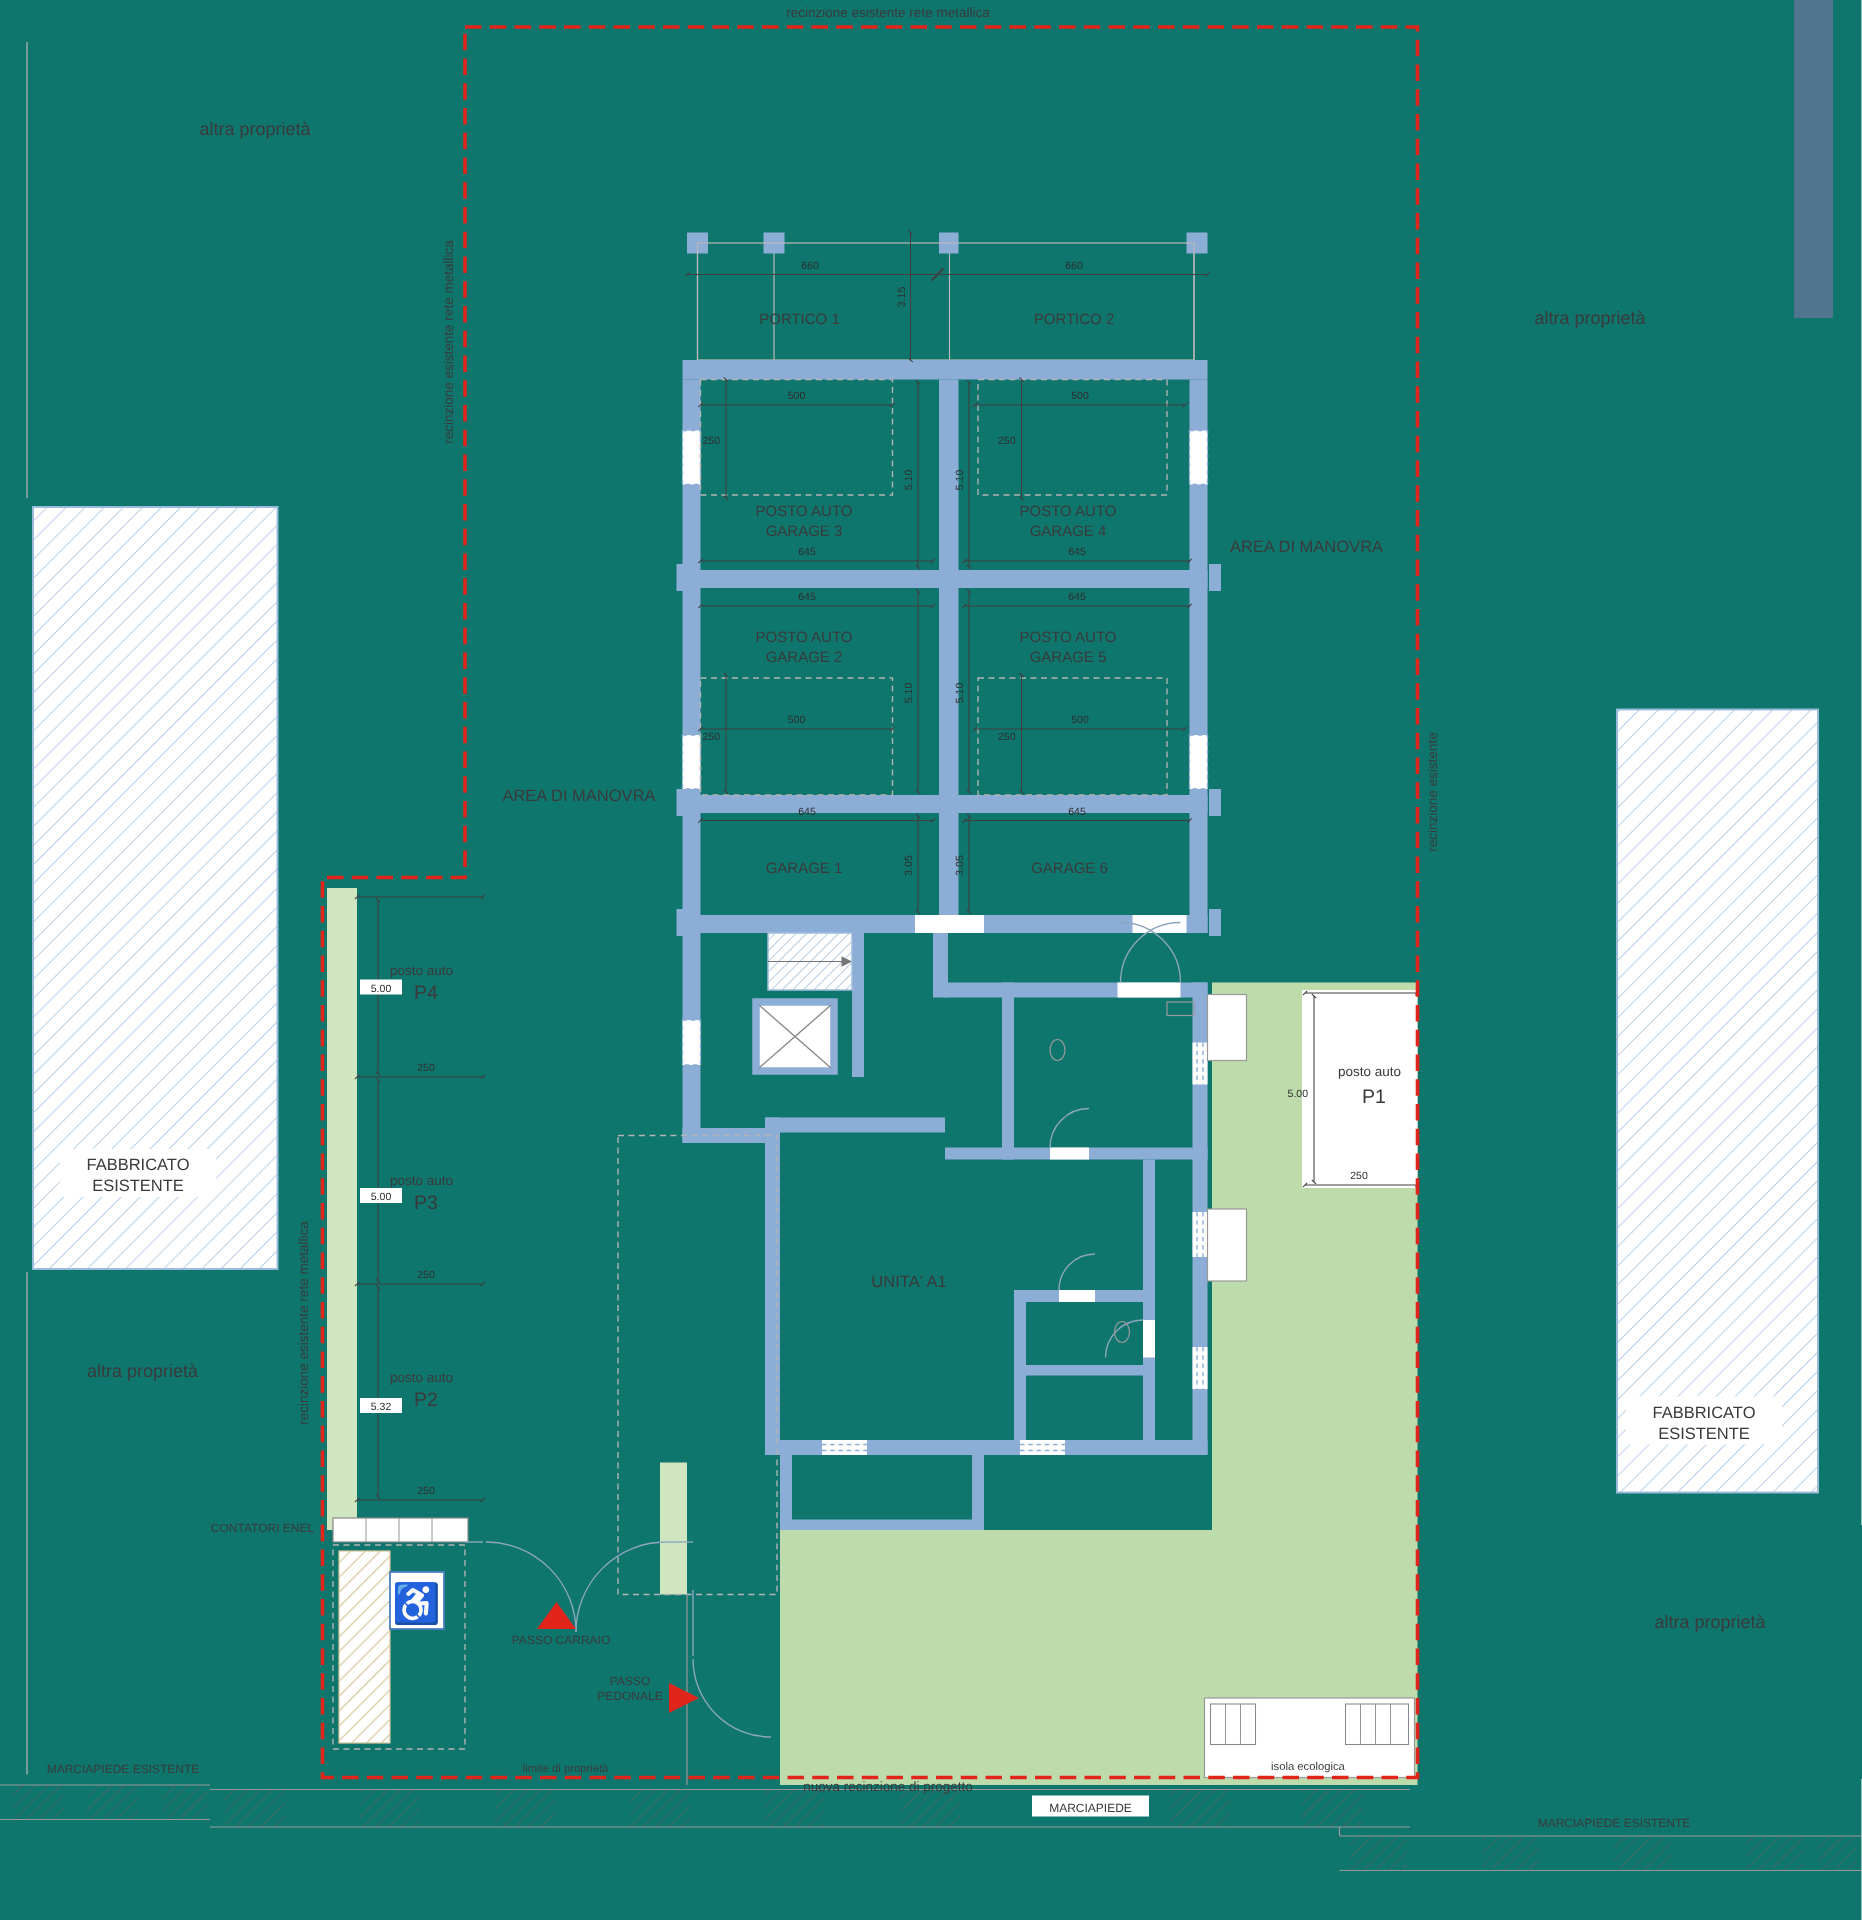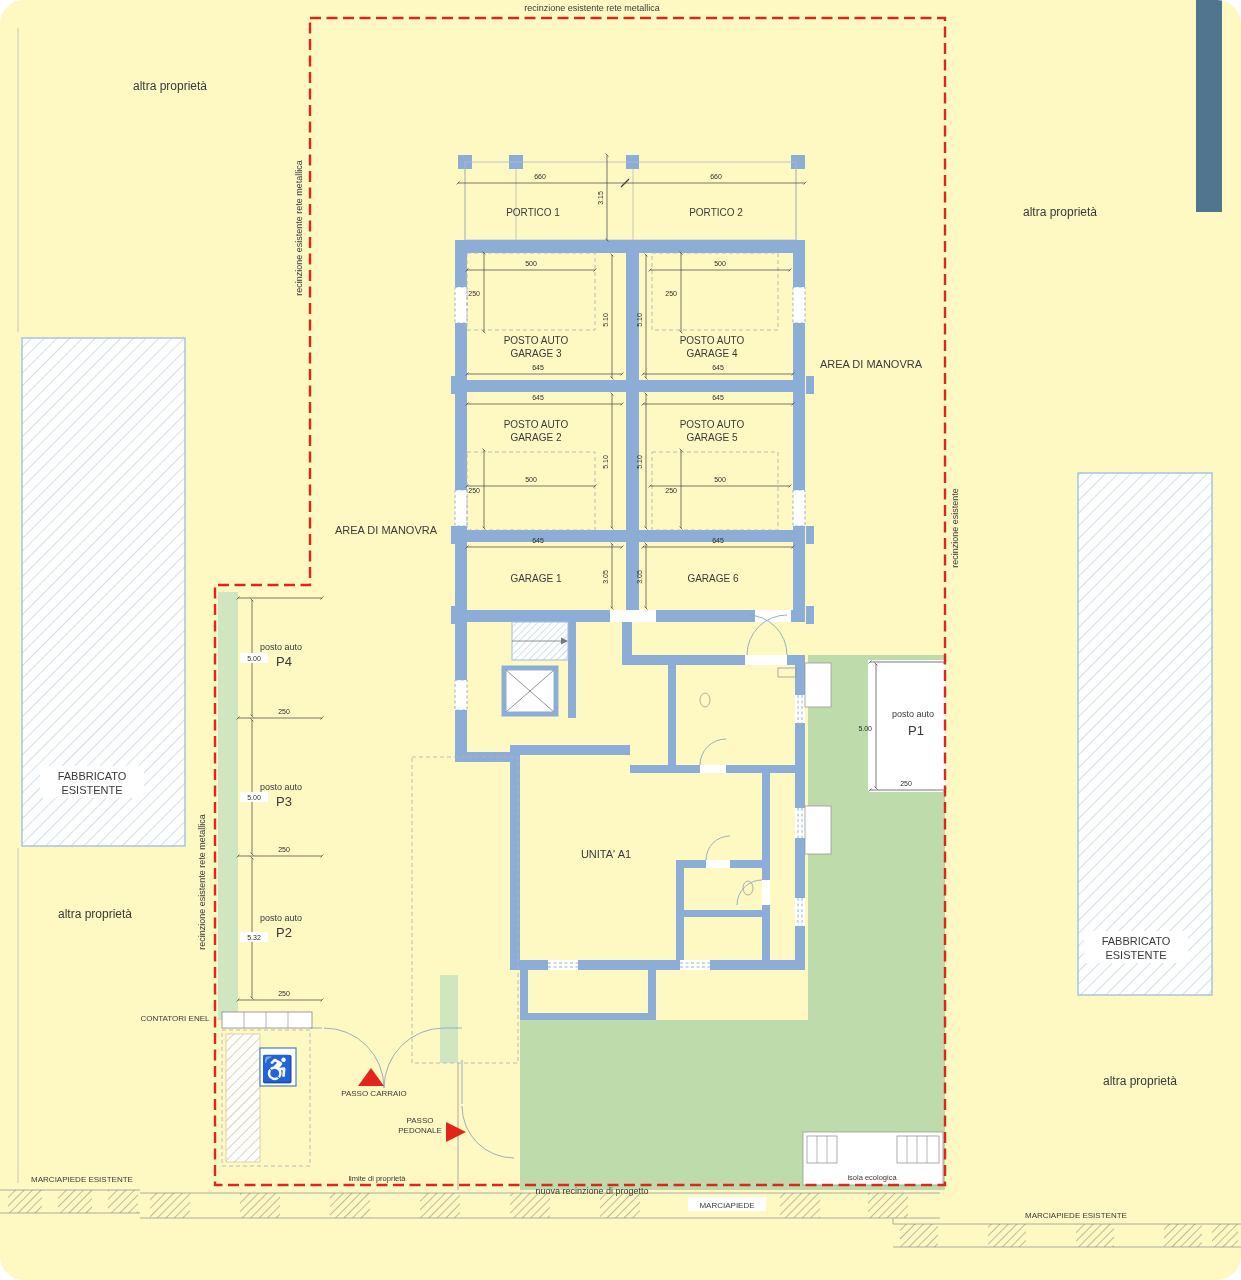--- a/index.html
+++ b/index.html
@@ -1,17 +1,17 @@
 <!DOCTYPE html>
 <html style="--wall: #8badd6; --green: #bedcab; --green_light: #d0e6c0; --red: #e1251b; --dark_bar: #51748f; --text: #3a3a3a; --hatch_blue: #b6d0e8;"><head>
 <meta charset="utf-8">
 <style>
   html,body{margin:0;padding:0;background:#fff;}
   body{font-family:"Liberation Sans",sans-serif;}
-  .canvas{position:relative;width:1241px;height:1280px;background:#fef9c3;overflow:hidden;border-radius:24px;}
+  .canvas{position:relative;width:1241px;height:1280px;background:#0f766e;overflow:hidden;}
   svg{display:block}
   svg text{font-family:"Liberation Sans",sans-serif;fill:var(--text,#3a3a3a);}
   .mid{text-anchor:middle}
   .end{text-anchor:end}
   .t7{font-size:7.5px}
   .t8{font-size:8px}
   .t9{font-size:9px}
   .t10{font-size:10px}
   .t11{font-size:11px}
   .t12{font-size:12px}

